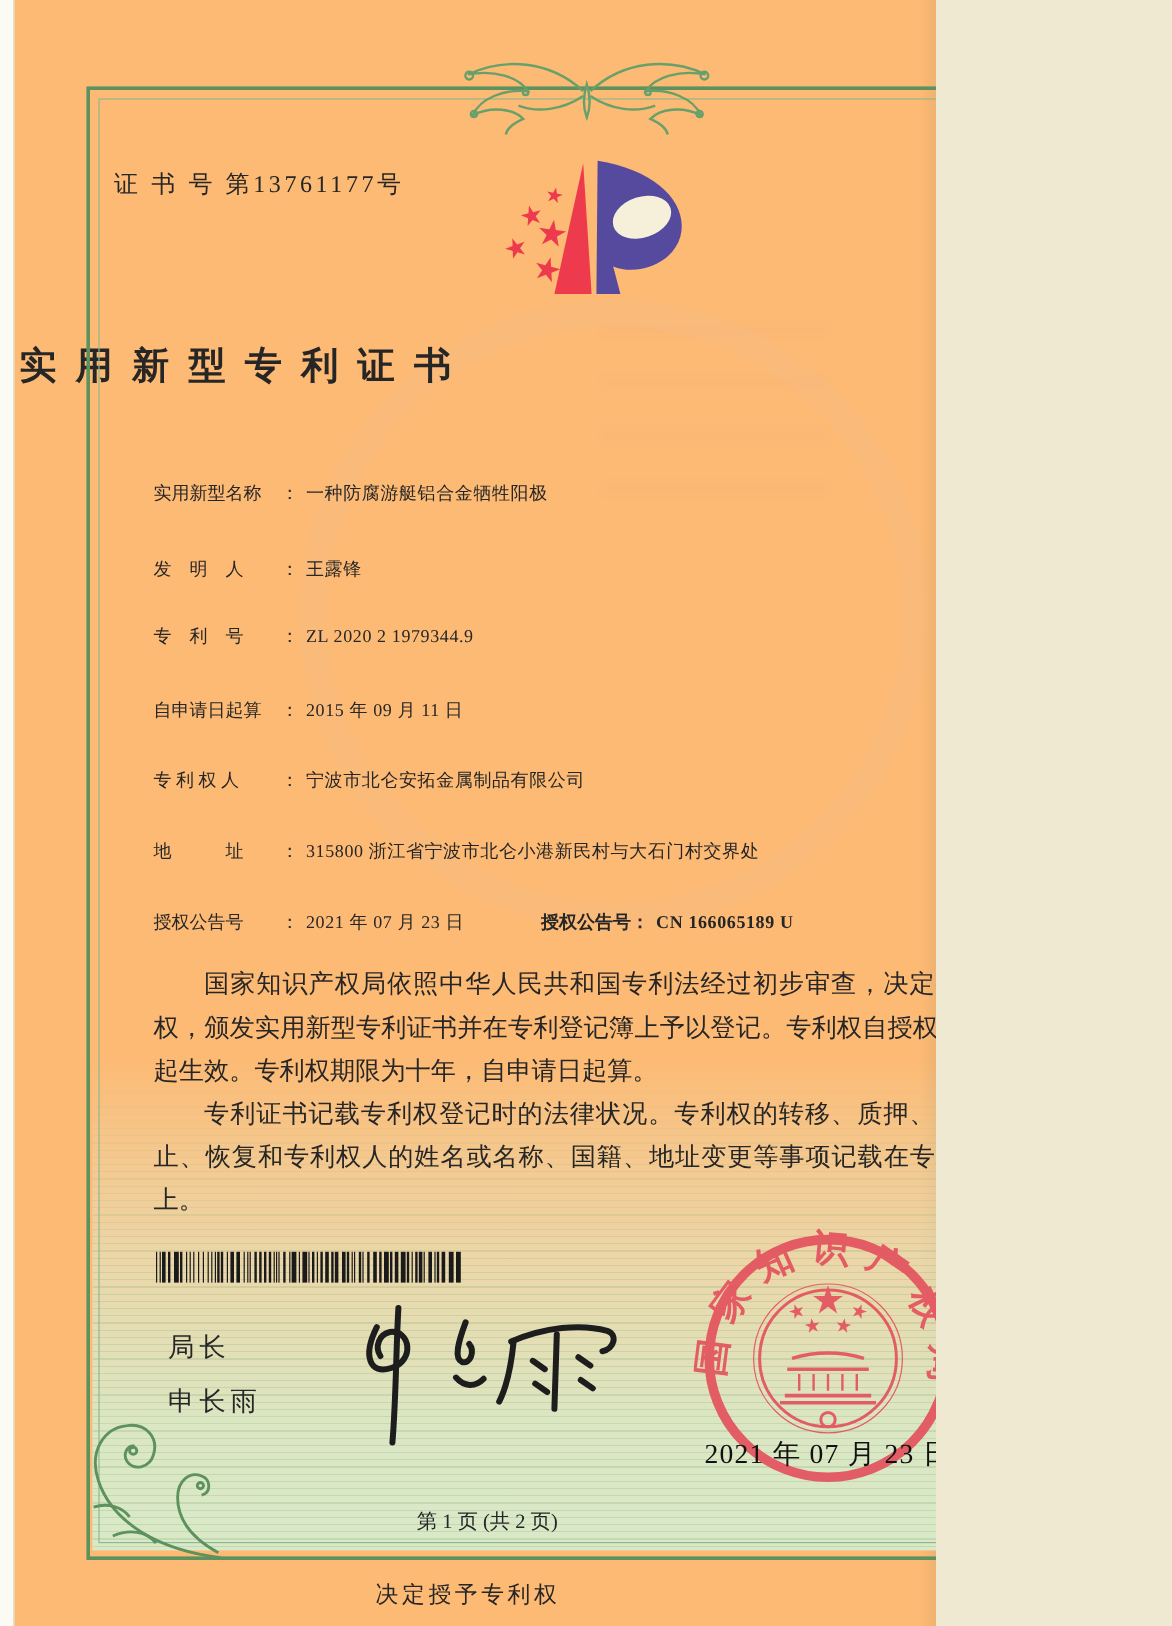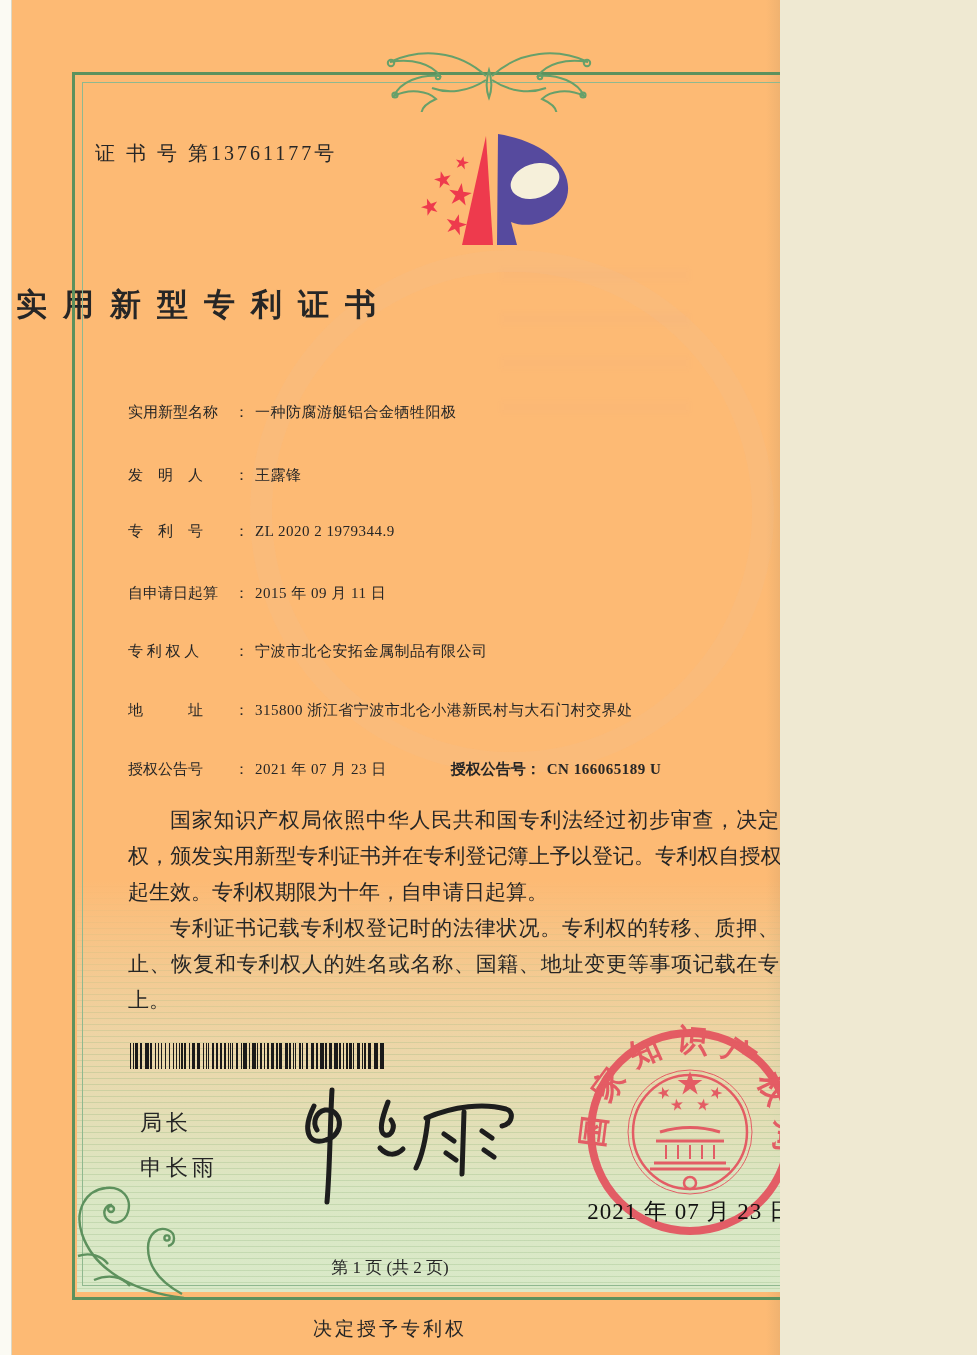--- a/index.html
+++ b/index.html
@@ -34,21 +34,21 @@
   .grant2{margin-left:64px;display:flex;font-weight:bold;}
   .paras{position:absolute;left:128px;top:802px;width:738px;font-size:21px;line-height:36px;z-index:2;}
   .paras p{margin:0;text-indent:2em;text-align:justify;}
   .barcode{position:absolute;left:128px;top:1043px;width:262px;height:26px;z-index:2;}
   .director-title{position:absolute;left:140px;top:1108px;font-size:22px;letter-spacing:4px;z-index:2;}
   .director-name{position:absolute;left:140px;top:1153px;font-size:22px;letter-spacing:4px;z-index:2;font-family:Liberation Mono, monospace;}
   .signature{position:absolute;left:268px;top:1076px;width:270px;height:140px;z-index:3;}
   .seal{position:absolute;left:578px;top:1020px;width:224px;height:224px;z-index:3;opacity:.92;}
   .seal-date{position:absolute;left:566px;top:1196px;width:248px;text-align:center;font-size:23px;
              letter-spacing:1px;color:#111;z-index:4;}
-  .page-info{position:absolute;left:0;top:1256px;width:100%;text-align:center;font-size:17px;z-index:2;}
+  .page-info{position:absolute;left:0;top:1256px;width:100%;text-align:center;font-size:17px;z-index:2;padding-left:16px;}
   .back-note{position:absolute;left:0;top:1316px;width:100%;text-align:center;font-size:19px;letter-spacing:3px;z-index:2;}
   .ornament-top{position:absolute;left:328px;top:36px;width:322px;height:76px;z-index:5;}
   .ornament-bl{position:absolute;left:64px;top:1170px;width:132px;height:138px;z-index:5;}
   .ornament-br{position:absolute;left:782px;top:1170px;width:132px;height:138px;z-index:5;transform:scaleX(-1);}
 </style>
 </head>
 <body>
 
 <div class="page">
 

